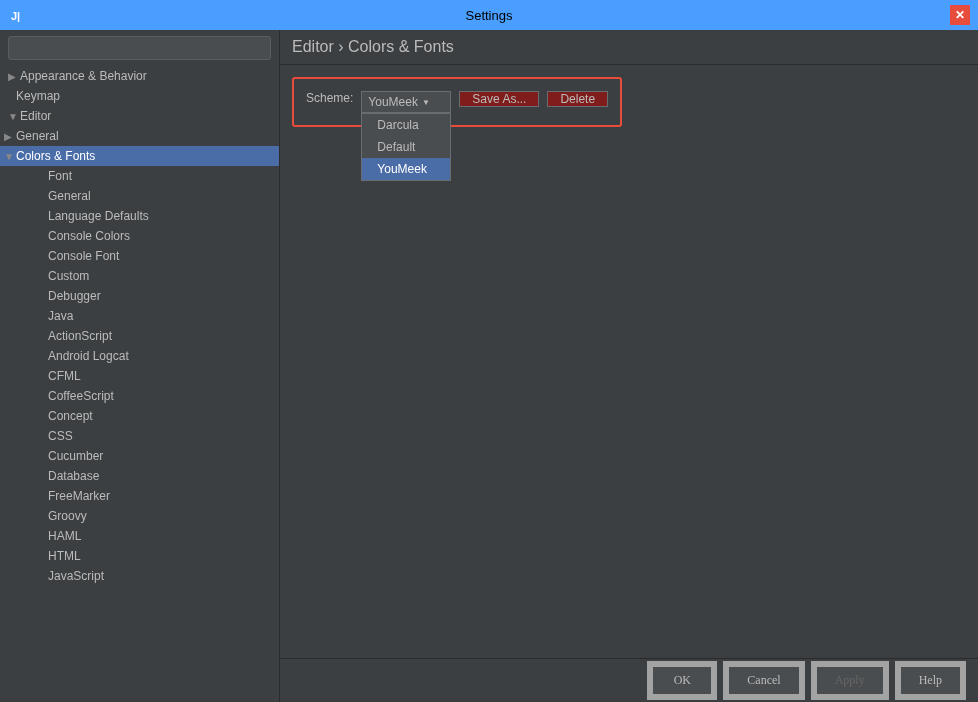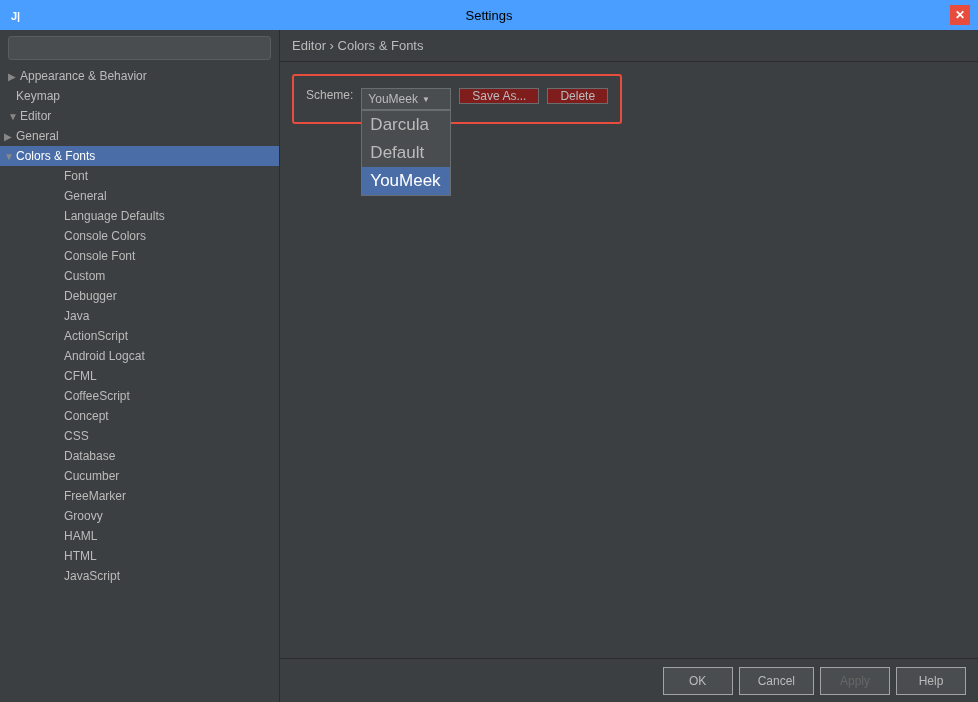--- a/index.html
+++ b/index.html
@@ -101,34 +101,34 @@
     }
 
     .tree-arrow {
       display: inline-block;
       width: 12px;
       font-size: 10px;
       color: #888;
       flex-shrink: 0;
     }
     .tree-indent-1 { padding-left: 4px; align-items: center; }
-    .tree-indent-2 { padding-left: 36px; margin-left: 16px; }
+    .tree-indent-2 { padding-left: 36px; }
 
     
     .content-area {
       flex: 1;
       display: flex;
       flex-direction: column;
       background: #3c3f41;
       overflow: hidden;
     }
 
     .breadcrumb {
       padding: 8px 12px;
-      font-size: 13px;
+      font-size: 16px;
       color: #bbbbbb;
       border-bottom: 1px solid #2b2b2b;
       flex-shrink: 0;
     }
 
     .settings-content {
       flex: 1;
       padding: 12px;
       overflow-y: auto;
       position: relative;
@@ -182,23 +182,23 @@
     .dropdown-menu {
       position: absolute;
       top: 100%;
       left: 0;
       background: #4a4d4f;
       border: 1px solid #6a6d6f;
       z-index: 100;
       min-width: 90px;
     }
     .dropdown-item {
-      padding: 4px 8px;
-      cursor: pointer;
-      font-size: 17px;
+      padding: 4px 15px;
+      cursor: pointer;
+      font-size: 12px;
       color: #bbbbbb;
     }
     .dropdown-item.selected {
       background: #4a6da7;
       color: white;
     }
 
     .btn {
       background: #7f1d1d;
       border: 1px solid #6a6d6f;
@@ -216,26 +216,27 @@
       display: flex;
       align-items: center;
       justify-content: flex-end;
       padding: 0 12px;
       gap: 6px;
       flex-shrink: 0;
     }
 
     .bottom-btn {
       background: #4a4d4f;
-      border: 1px solid #a3a3a3;
+      border: 6px solid #a3a3a3;
       color: #bbbbbb;
       padding: 6px 18px;
       font-size: 12px;
       cursor: pointer;
       min-width: 70px;
+      font-family: Liberation Serif, serif;
     }
     .bottom-btn.primary {
       background: #4a4d4f;
     }
     .bottom-btn.disabled {
       color: #666;
       cursor: default;
     }
   </style>
 </head>
@@ -329,25 +330,25 @@
         <div class="tree-item tree-indent-2">
           <span class="tree-arrow"></span>
           <span>Concept</span>
         </div>
         <div class="tree-item tree-indent-2">
           <span class="tree-arrow"></span>
           <span>CSS</span>
         </div>
         <div class="tree-item tree-indent-2">
           <span class="tree-arrow"></span>
+          <span>Cucumber</span>
+        </div>
+        <div class="tree-item tree-indent-2">
+          <span class="tree-arrow"></span>
           <span>Database</span>
-        </div>
-        <div class="tree-item tree-indent-2">
-          <span class="tree-arrow"></span>
-          <span>Cucumber</span>
         </div>
         <div class="tree-item tree-indent-2">
           <span class="tree-arrow"></span>
           <span>FreeMarker</span>
         </div>
         <div class="tree-item tree-indent-2">
           <span class="tree-arrow"></span>
           <span>Groovy</span>
         </div>
         <div class="tree-item tree-indent-2">

